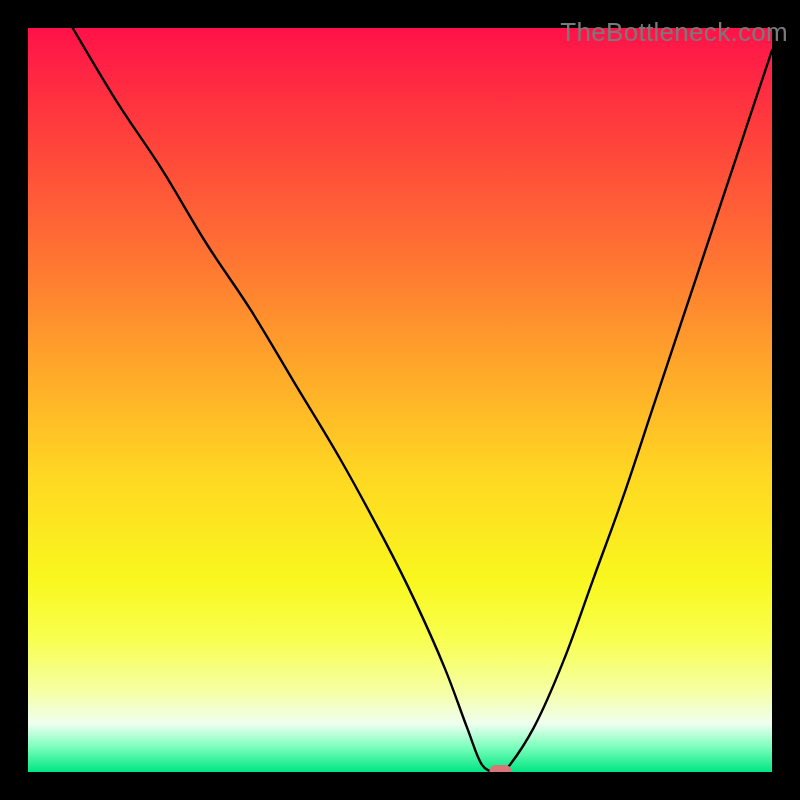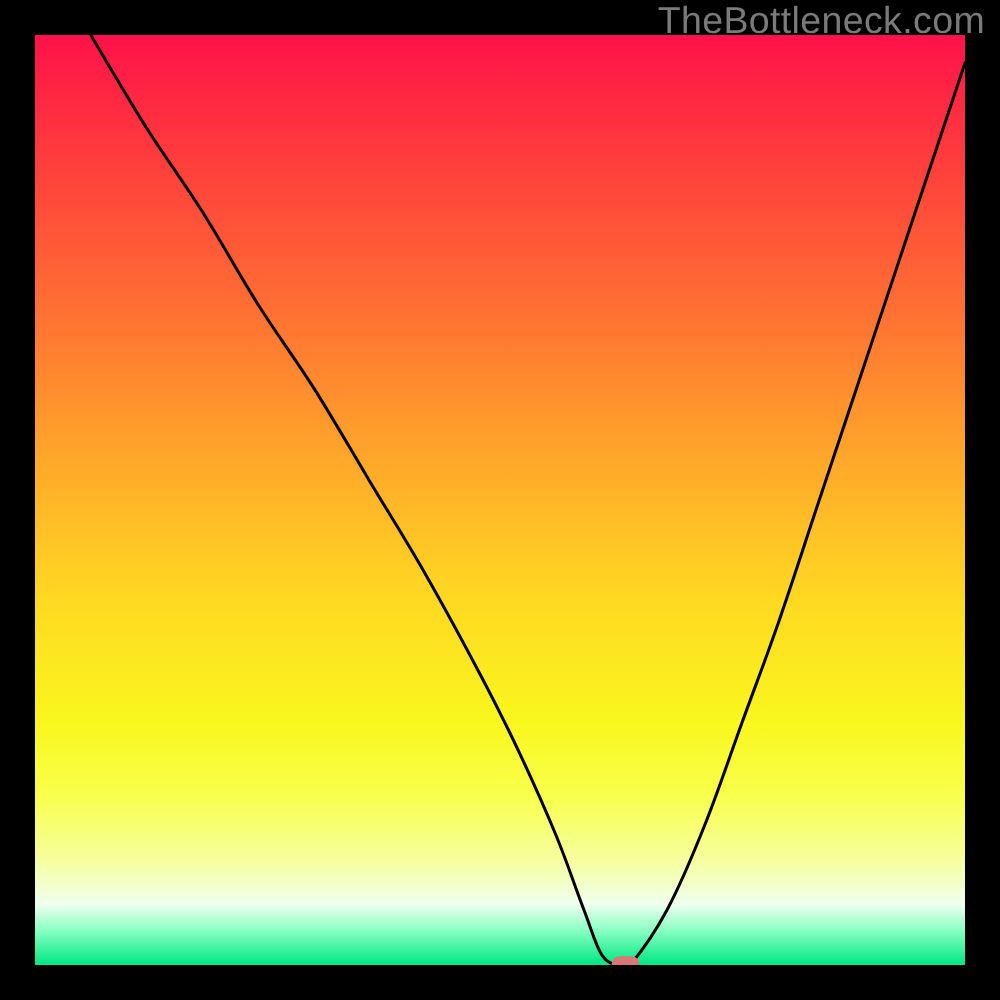--- a/index.html
+++ b/index.html
@@ -12,24 +12,24 @@
     font-family: Arial, Helvetica, sans-serif;
   }
   .frame {
     position: relative;
     width: 800px;
     height: 800px;
     background: #000;
   }
   .watermark {
     position: absolute;
-    top: 0;
+    top: 17px;
     right: 12px;
     color: #7a7a7a;
-    font-size: 30px;
+    font-size: 26px;
     font-weight: 500;
     letter-spacing: 0.3px;
     z-index: 50;
   }
   .plot-wrap {
     position: absolute;
     left: 28px;
     top: 28px;
     width: 744px;
     height: 744px;

